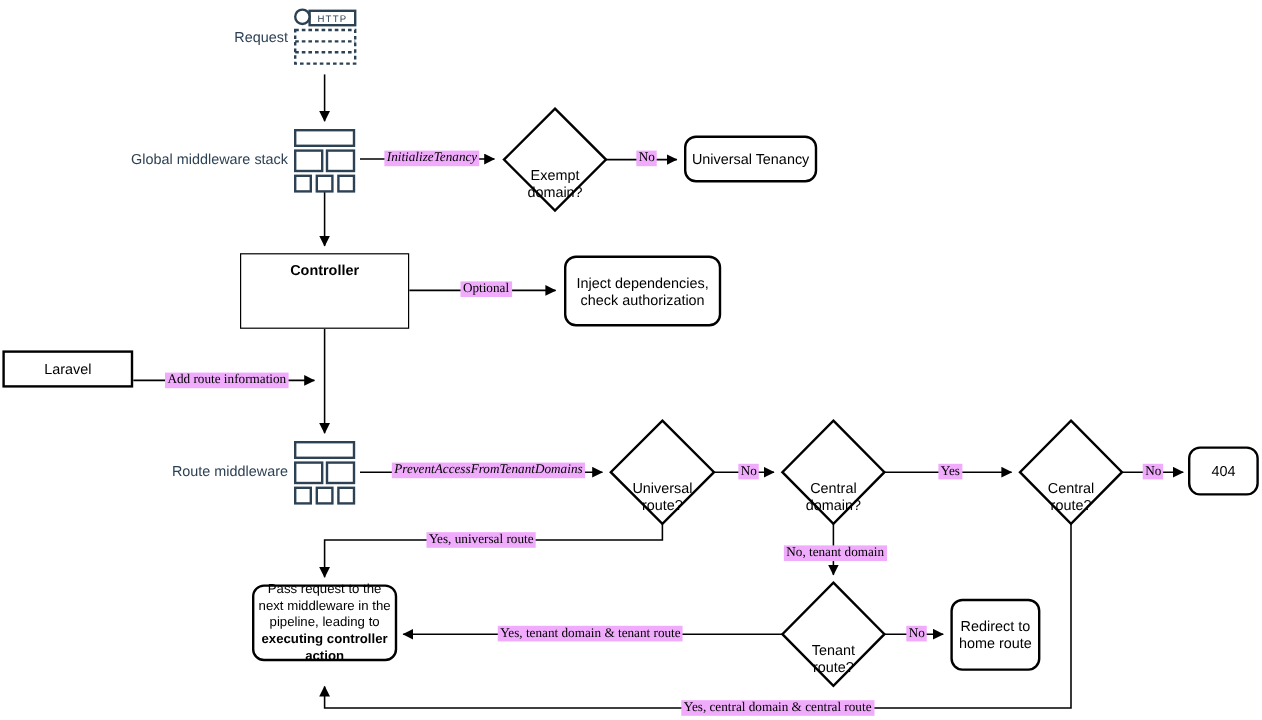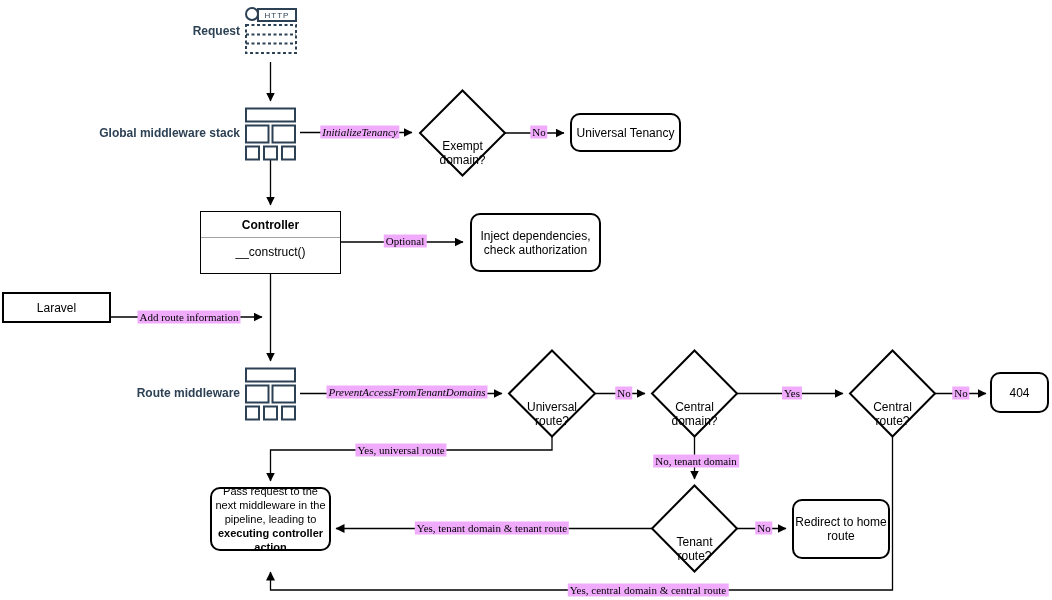--- a/index.html
+++ b/index.html
@@ -19,21 +19,21 @@
   .edge { stroke: var(--line); stroke-width: 1.3; fill: none; }
   .shape { stroke: #000000; stroke-width: 2; fill: #ffffff; }
   .icon-shape { stroke: var(--accent); stroke-width: 2; fill: #ffffff; }
   .icon-dashed { stroke: var(--accent); stroke-width: 2; fill: #ffffff; stroke-dasharray: 3 2.5; }
   .icon-text { fill: var(--accent); font-family: "Liberation Sans", sans-serif; font-size: 8px; letter-spacing: 1px; }
 
   .side-label {
     position: absolute;
     transform: translateY(-50%);
     font-size: 12px;
-    font-weight: bold;
+    font-weight: normal;
     color: var(--accent);
     white-space: nowrap;
     text-align: right;
   }
   .edge-label {
     position: absolute;
     transform: translate(-50%, -50%);
     font-size: 11px;
     color: #000000;
     background: #f0abfc;
@@ -160,29 +160,28 @@
   <div class="diamond-text" style="left:462.5px; top:133px; width:62px;">Exempt domain?</div>
   <div class="diamond-text" style="left:552px; top:393.5px; width:70px;">Universal route?</div>
   <div class="diamond-text" style="left:694.5px; top:393.5px; width:62px;">Central domain?</div>
   <div class="diamond-text" style="left:892.5px; top:393.5px; width:56px;">Central route?</div>
   <div class="diamond-text" style="left:694.5px; top:528.5px; width:52px;">Tenant route?</div>
 
   <div class="node rounded" style="left:570px; top:113px; width:111px; height:39px;">Universal Tenancy</div>
   <div class="node rounded" style="left:470px; top:213px; width:131px; height:59px;">Inject dependencies, check authorization</div>
   <div class="node plain-rect" style="left:2px; top:292px; width:109px; height:31px;">Laravel</div>
   <div class="node rounded" style="left:990px; top:372px; width:59px; height:41px;">404</div>
-  <div class="node rounded" style="left:792px; top:499px; width:98px; height:60px;">Redirect to home route</div>
+  <div class="node rounded" style="left:792px; top:499px; width:75px; height:60px;">Redirect to home route</div>
 
   <div class="node rounded" style="left:210px; top:487px; width:121px; height:64px;">
     <div class="pass-text"><span>Pass request to the next middleware in the pipeline, leading to </span><b>executing controller action</b></div>
   </div>
 
   <div class="uml" style="left:200px; top:211px; width:141px; height:63px;">
     <div class="uml-title">Controller</div>
-    <div class="uml-body">__construct()</div>
   </div>
 
   <div class="edge-label italic" style="left:360px; top:132px;">InitializeTenancy</div>
   <div class="edge-label" style="left:539px; top:132px;">No</div>
   <div class="edge-label" style="left:405px; top:241px;">Optional</div>
   <div class="edge-label" style="left:189px; top:317px;">Add route information</div>
   <div class="edge-label italic" style="left:407px; top:392px;">PreventAccessFromTenantDomains</div>
   <div class="edge-label" style="left:624px; top:393px;">No</div>
   <div class="edge-label" style="left:792px; top:393px;">Yes</div>
   <div class="edge-label" style="left:961px; top:393px;">No</div>

